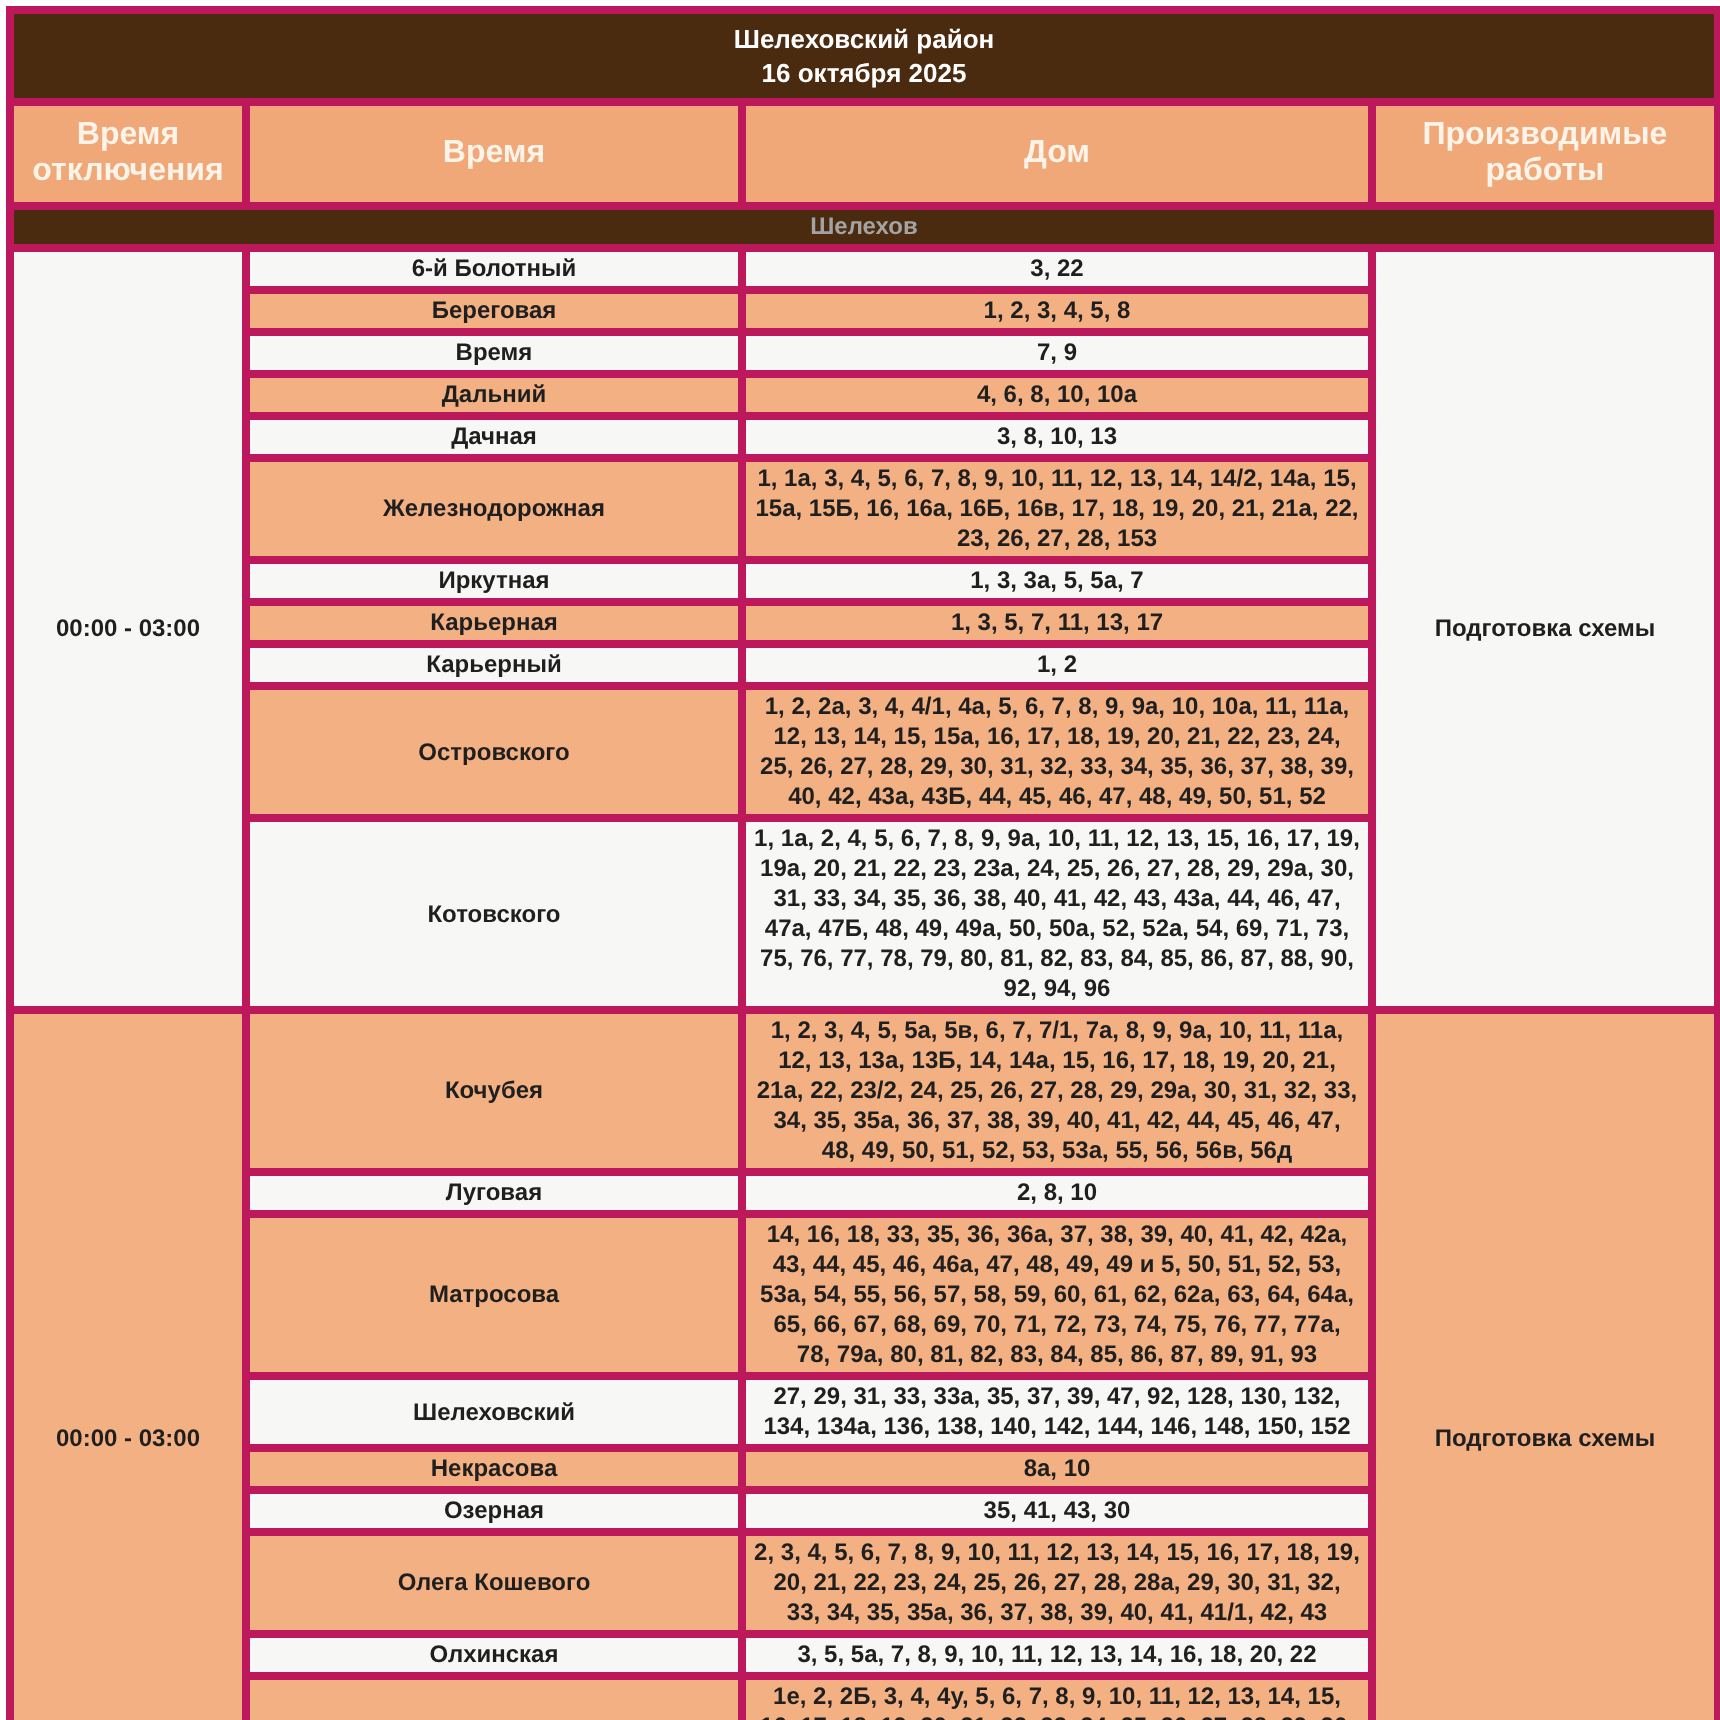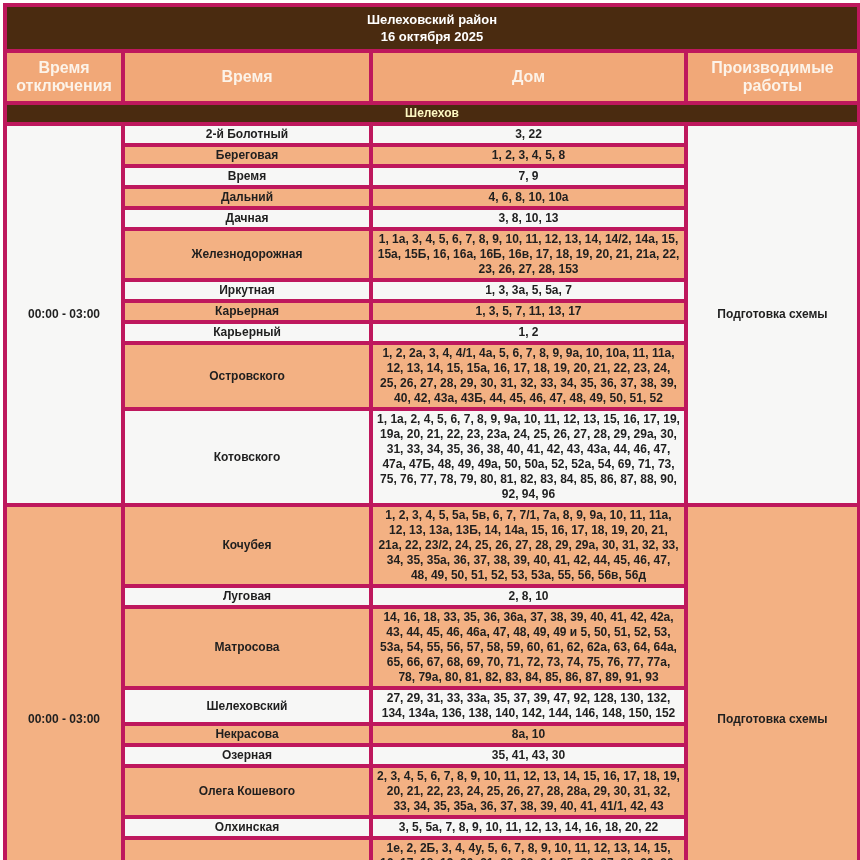--- a/index.html
+++ b/index.html
@@ -36,21 +36,21 @@
     padding:4px 2px;
   }
   .colhead{
     background:var(--salmon-header);
     color:var(--text-light);
     font-size:16px;
     padding:6px 2px;
   }
   .section-cell{
     background:var(--brown);
-    color:#fef9c3;
+    color:#a3a3a3;
     font-size:12px;
     line-height:15px;
     padding:1px 2px;
   }
   td{
     font-size:12px;
     color:var(--text-dark);
     line-height:15px;
     padding:1px 4px;
   }
@@ -81,21 +81,21 @@
       <th class="colhead">Дом</th>
       <th class="colhead">Производимые работы</th>
     </tr>
     <tr>
       <th class="section-cell" colspan="4">Шелехов</th>
     </tr>
   </thead>
   <tbody id="table-body">
       <tr>
         <td class="side stripe-a" rowspan="11">00:00 - 03:00</td>
-        <td class="stripe-a">2-й Болотный</td>
+        <td class="stripe-a">6-й Болотный</td>
         <td class="stripe-a">3, 22</td>
         <td class="side stripe-a" rowspan="11">Подготовка схемы</td>
       </tr>
       <tr>
         <td class="stripe-b">Береговая</td>
         <td class="stripe-b">1, 2, 3, 4, 5, 8</td>
       </tr>
       <tr>
         <td class="stripe-a">Время</td>
         <td class="stripe-a">7, 9</td>

